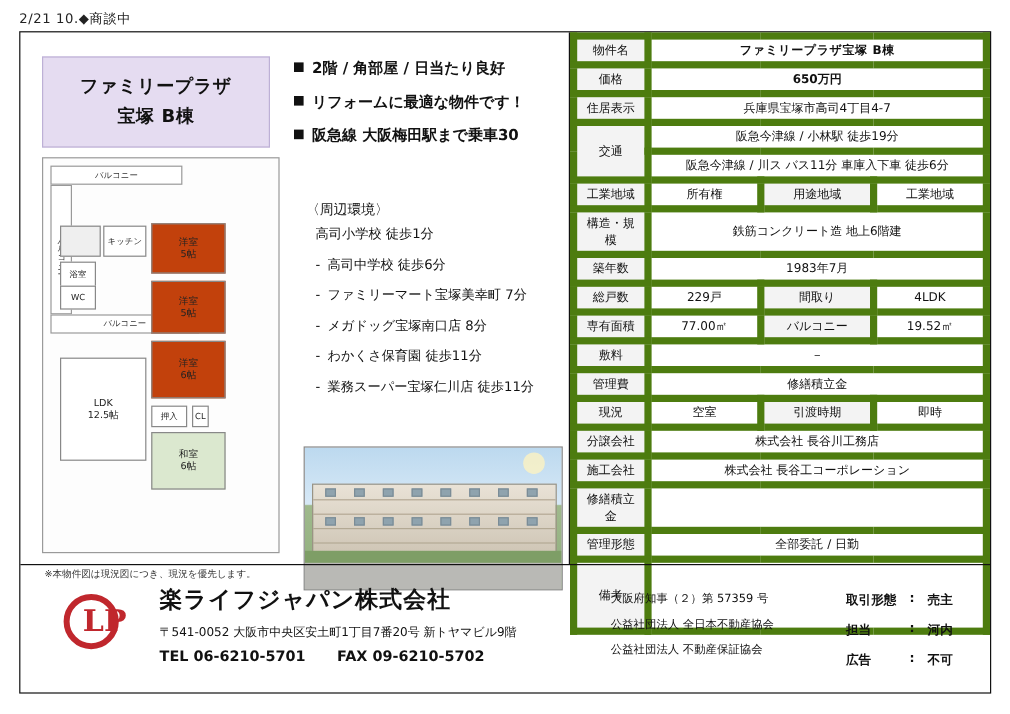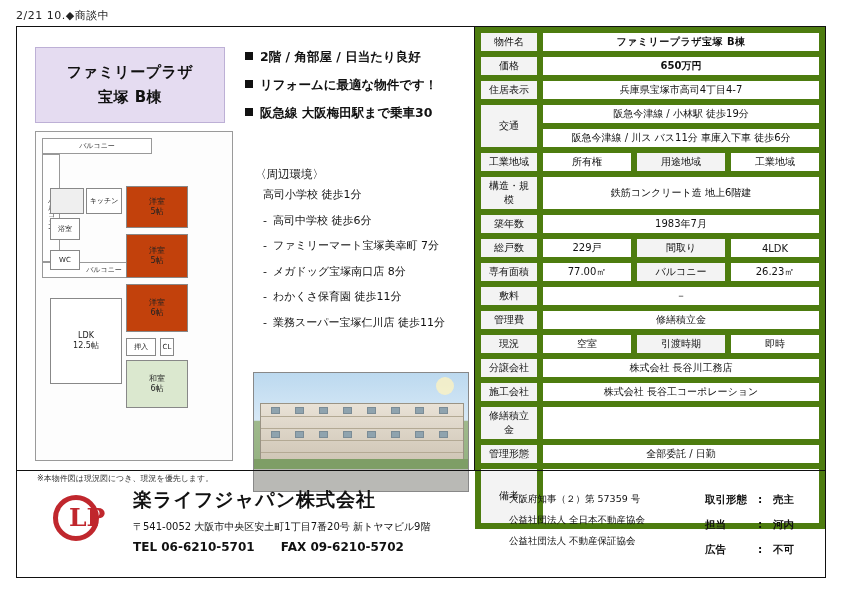--- a/index.html
+++ b/index.html
@@ -195,21 +195,21 @@
           <div class="balc" style="left:22px; top:30px; width:110px; height:16px;">バルコニー</div>
 
           <div class="rm grey" style="left:8px; top:50px; width:34px; height:26px;"></div>
           <div class="rm white" style="left:44px; top:50px; width:36px; height:26px; font-size:7px;">キッチン</div>
           <div class="rm pink" style="left:84px; top:48px; width:62px; height:42px;">
             <span>洋室</span>
             <span>5帖</span>
           </div>
 
           <div class="rm white" style="left:8px; top:80px; width:30px; height:22px; font-size:7px;">浴室</div>
-          <div class="rm white" style="left:8px; top:112px; width:30px; height:20px; font-size:7px;">WC</div>
+          <div class="rm white" style="left:8px; top:100px; width:30px; height:20px; font-size:7px;">WC</div>
           <div class="rm pink" style="left:84px; top:96px; width:62px; height:44px;">
             <span>洋室</span>
             <span>5帖</span>
           </div>
 
           <div class="rm pink" style="left:84px; top:146px; width:62px; height:48px;">
             <span>洋室</span>
             <span>6帖</span>
           </div>
           <div class="balc" style="left:150px; top:92px; width:18px; height:108px; writing-mode: vertical-rl;">バルコニー</div>
@@ -302,21 +302,21 @@
           <tr>
             <td class="lbl">総戸数</td>
             <td>229戸</td>
             <td class="lbl">間取り</td>
             <td>4LDK</td>
           </tr>
           <tr>
             <td class="lbl">専有面積</td>
             <td>77.00㎡</td>
             <td class="lbl">バルコニー</td>
-            <td>26.23㎡</td>
+            <td>19.52㎡</td>
           </tr>
           <tr>
             <td class="lbl">敷料</td>
             <td colspan="3">－</td>
           </tr>
           <tr>
             <td class="lbl">管理費</td>
             <td colspan="3">修繕積立金</td>
           </tr>
           <tr>

